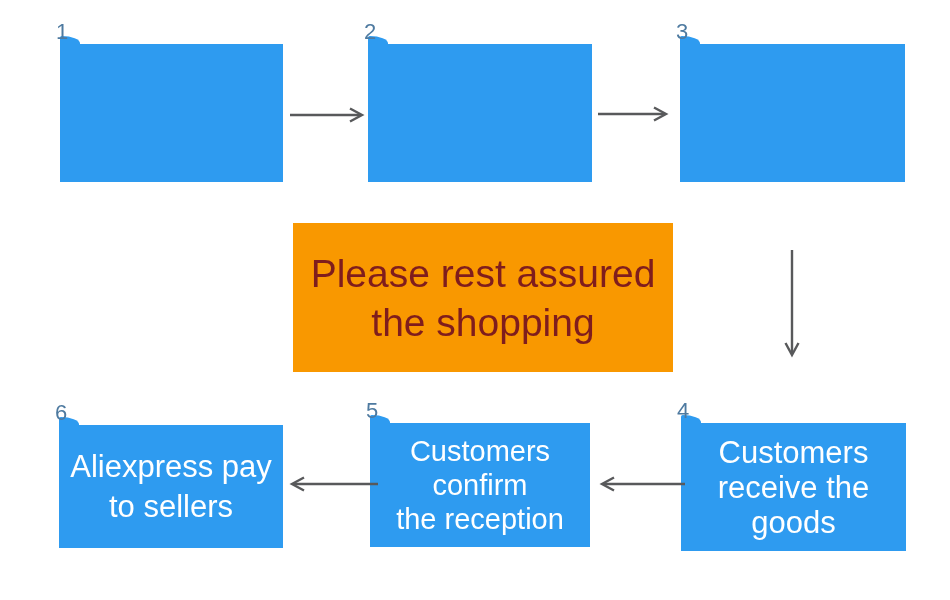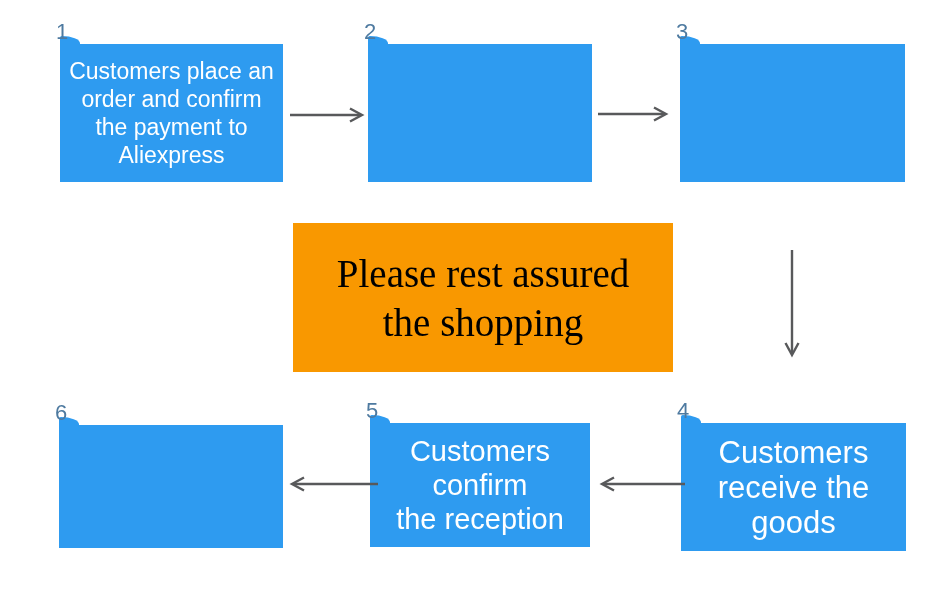--- a/index.html
+++ b/index.html
@@ -37,38 +37,33 @@
   #b1 { left:60px;  top:44px;  width:223px; height:138px; font-size:23px; line-height:28px; }
   #b2 { left:368px; top:44px;  width:224px; height:138px; font-size:31px; line-height:38px; }
   #b3 { left:680px; top:44px;  width:225px; height:138px; font-size:31px; line-height:38px; }
   #b4 { left:681px; top:423px; width:225px; height:128px; font-size:31px; line-height:35px; }
   #b5 { left:370px; top:423px; width:220px; height:124px; font-size:29px; line-height:34px; }
   #b6 { left:59px;  top:425px; width:224px; height:123px; font-size:31px; line-height:40px; }
   #banner {
     left:293px; top:223px; width:380px; height:149px;
     background:#F99800;
     font-size:39px; line-height:49px;
-    color:#000000;
-    font-family:Liberation Serif, serif;
+    color:#7f1d1d;
   }
   .arrow { position:absolute; }
   .arrow svg { display:block; }
 </style>
 </head>
 <body>
 
 <div id="stage">
 
   <div class="box" id="b1">
     <span class="curl"></span>
     <span class="num">1</span>
-    <div class="label">Customers place an
-order and confirm
-the payment to
-Aliexpress</div>
   </div>
 
   <div class="box" id="b2">
     <span class="curl"></span>
     <span class="num">2</span>
   </div>
 
   <div class="box" id="b3">
     <span class="curl"></span>
     <span class="num">3</span>
@@ -91,20 +86,22 @@
     <span class="curl"></span>
     <span class="num">5</span>
     <div class="label">Customers
 confirm
 the reception</div>
   </div>
 
   <div class="box" id="b6">
     <span class="curl"></span>
     <span class="num">6</span>
+    <div class="label">Aliexpress pay
+to sellers</div>
   </div>
 
   <div class="arrow" style="left:288px; top:105px;">
     <svg width="80" height="20" viewBox="0 0 80 20">
       <line x1="2" y1="10" x2="73" y2="10" stroke="#58595B" stroke-width="2.4"></line>
       <polyline points="62,3.5 74,10 62,16.5" fill="none" stroke="#58595B" stroke-width="2.4"></polyline>
     </svg>
   </div>
 
   <div class="arrow" style="left:596px; top:104px;">

